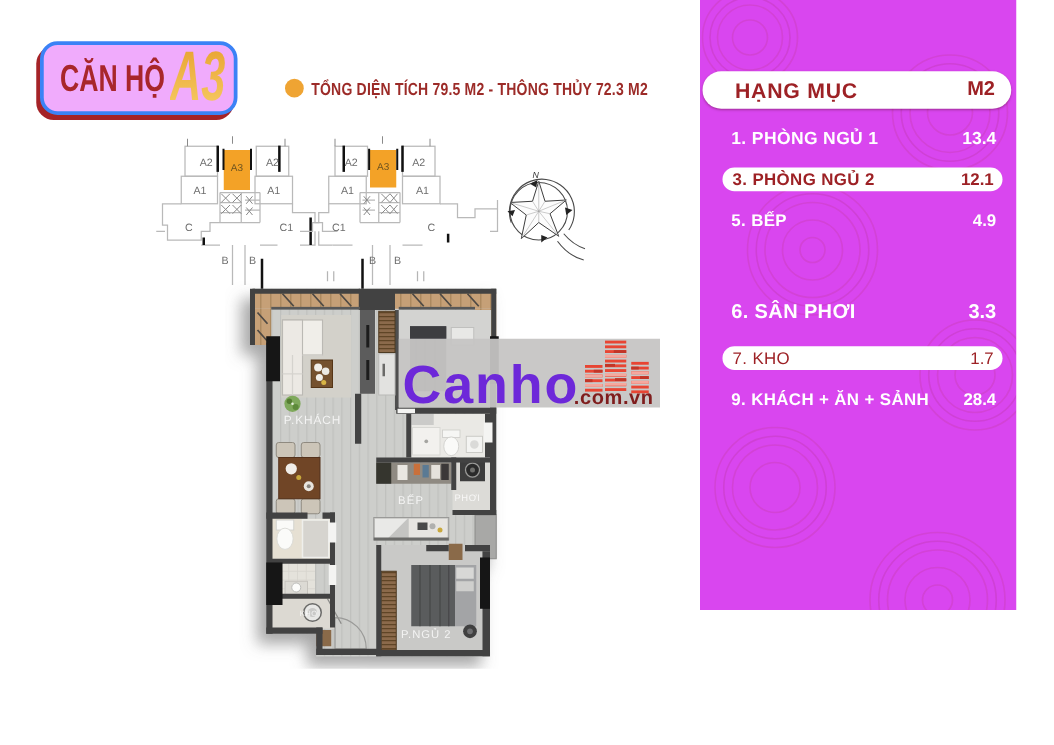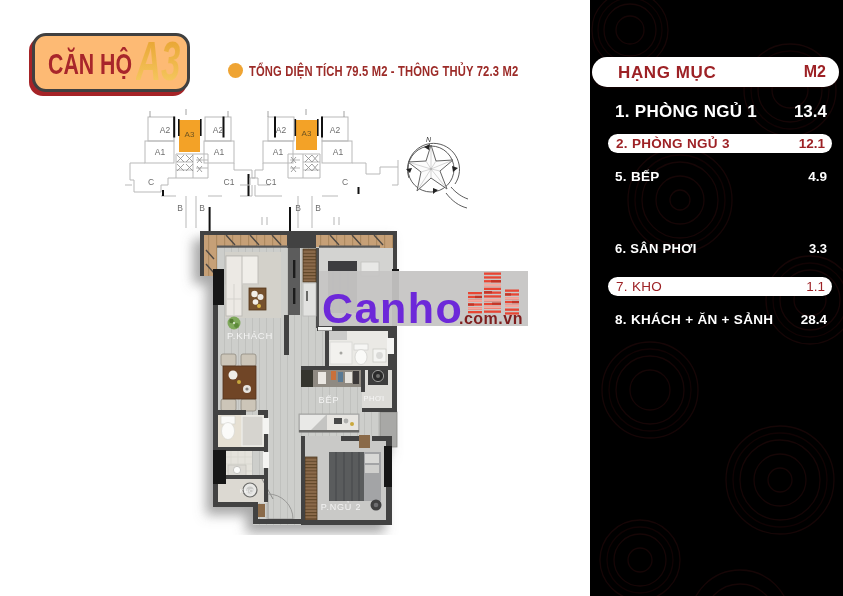--- a/index.html
+++ b/index.html
@@ -3,21 +3,21 @@
 <meta charset="utf-8">
 <style>
 html,body{margin:0;padding:0}
 body{width:843px;height:596px;position:relative;background:#fff;
      font-family:"Liberation Sans",sans-serif;overflow:hidden}
 .abs{position:absolute}
 </style>
 </head>
 <body>
 
-<div class="abs" style="left:590px;top:0;width:253px;height:596px;background:#000000;overflow:hidden">
+<div class="abs" style="left:560px;top:0;width:253px;height:488px;background:#d946ef;overflow:hidden">
 
   <svg class="abs" style="left:0;top:0" width="253" height="596" viewBox="0 0 253 596">
     <g fill="none" stroke="#ab2e32" stroke-width="1.3" opacity="0.13">
       <circle cx="40" cy="30" r="38"></circle>
         <circle cx="40" cy="30" r="26"></circle>
         <circle cx="40" cy="30" r="14"></circle>
       <circle cx="200" cy="90" r="46"></circle>
         <circle cx="200" cy="90" r="32"></circle>
         <circle cx="200" cy="90" r="18"></circle>
       <circle cx="90" cy="200" r="52"></circle>
@@ -49,53 +49,53 @@
         <circle cx="190" cy="480" r="47"></circle>
       <circle cx="50" cy="560" r="33"></circle>
     </g>
   </svg>
 
   <div class="abs" style="left:2px;top:57px;width:247px;height:30px;background:#fff;border-radius:16px;box-shadow:0 1px 2px rgba(60,0,0,.35)">
     <span class="abs" style="left:26px;top:6px;font-size:17px;font-weight:bold;color:#9d2125;letter-spacing:.6px">HẠNG MỤC</span>
     <span class="abs" style="right:13px;top:6px;font-size:16px;font-weight:bold;color:#9d2125">M2</span>
   </div>
 
-  <div class="abs" style="left:0;top:102px;width:253px;height:17px;font-size:17px;font-weight:bold;color:#fff">
+  <div class="abs" style="left:0;top:102px;width:253px;height:17px;font-size:14px;font-weight:bold;color:#fff">
     <span class="abs" style="left:25px;letter-spacing:.3px">1. PHÒNG NGỦ 1</span>
       <span class="abs" style="right:16px">13.4</span>
   </div>
 
   <div class="abs" style="left:18px;top:134px;width:224px;height:19px;background:#fff;border-radius:10px;font-size:13.5px;font-weight:bold;color:#9d2125">
-    <span class="abs" style="left:8px;top:2px;letter-spacing:.3px">2. PHÒNG NGỦ 3</span>
+    <span class="abs" style="left:8px;top:2px;letter-spacing:.3px">3. PHÒNG NGỦ 2</span>
       <span class="abs" style="right:7px;top:2px">12.1</span>
   </div>
 
   <div class="abs" style="left:0;top:169px;width:253px;height:17px;font-size:13.5px;font-weight:bold;color:#fff">
     <span class="abs" style="left:25px;letter-spacing:.3px">5. BẾP</span>
       <span class="abs" style="right:16px">4.9</span>
   </div>
 
 
-  <div class="abs" style="left:0;top:241px;width:253px;height:17px;font-size:13px;font-weight:bold;color:#fff">
+  <div class="abs" style="left:0;top:241px;width:253px;height:17px;font-size:16px;font-weight:bold;color:#fff">
     <span class="abs" style="left:25px;letter-spacing:.3px">6. SÂN PHƠI</span>
       <span class="abs" style="right:16px">3.3</span>
   </div>
 
   <div class="abs" style="left:18px;top:277px;width:224px;height:19px;background:#fff;border-radius:10px;font-size:13.5px;font-weight:normal;color:#9d2125">
     <span class="abs" style="left:8px;top:2px;letter-spacing:.3px">7. KHO</span>
-      <span class="abs" style="right:7px;top:2px">1.1</span>
+      <span class="abs" style="right:7px;top:2px">1.7</span>
   </div>
 
   <div class="abs" style="left:0;top:312px;width:253px;height:17px;font-size:13.5px;font-weight:bold;color:#fff">
-    <span class="abs" style="left:25px;letter-spacing:.3px">8. KHÁCH + ĂN + SẢNH</span>
+    <span class="abs" style="left:25px;letter-spacing:.3px">9. KHÁCH + ĂN + SẢNH</span>
       <span class="abs" style="right:16px">28.4</span>
   </div>
 </div>
 
-<div class="abs" style="left:32px;top:33px;width:152px;height:53px;background:#fdba74;border:3px solid #404040;border-radius:14px;box-shadow:-3px 4px 0 #a52327">
+<div class="abs" style="left:32px;top:33px;width:152px;height:53px;background:#f0abfc;border:3px solid #3b82f6;border-radius:14px;box-shadow:-3px 4px 0 #a52327">
   <span class="abs" style="left:13px;top:11px;font-size:30px;font-weight:bold;color:#a8262b;transform:scaleX(.71);transform-origin:left center;white-space:nowrap;letter-spacing:0px">CĂN HỘ</span>
   <span class="abs" style="left:101px;top:-8px;font-size:56px;font-weight:bold;font-style:italic;color:transparent;background:linear-gradient(180deg,#e9a736 20%,#f5c75f 85%);-webkit-background-clip:text;background-clip:text;transform:scaleX(.62);transform-origin:left center;white-space:nowrap">A3</span>
 </div>
 
 <div class="abs" style="left:228px;top:62px;width:360px;height:18px">
   <span class="abs" style="left:0;top:1px;width:15px;height:15px;border-radius:50%;background:#efa433"></span>
   <span class="abs" style="left:21px;top:1px;font-size:14px;font-weight:bold;color:#9c2b28;white-space:nowrap;transform:scaleX(.8);transform-origin:left center;letter-spacing:.2px">TỔNG DIỆN TÍCH 79.5 M2 - THÔNG THỦY 72.3 M2</span>
 </div>
 
 <svg class="abs" style="left:120px;top:108px" width="290" height="128" viewBox="120 108 290 128" font-family="Liberation Sans,sans-serif">

